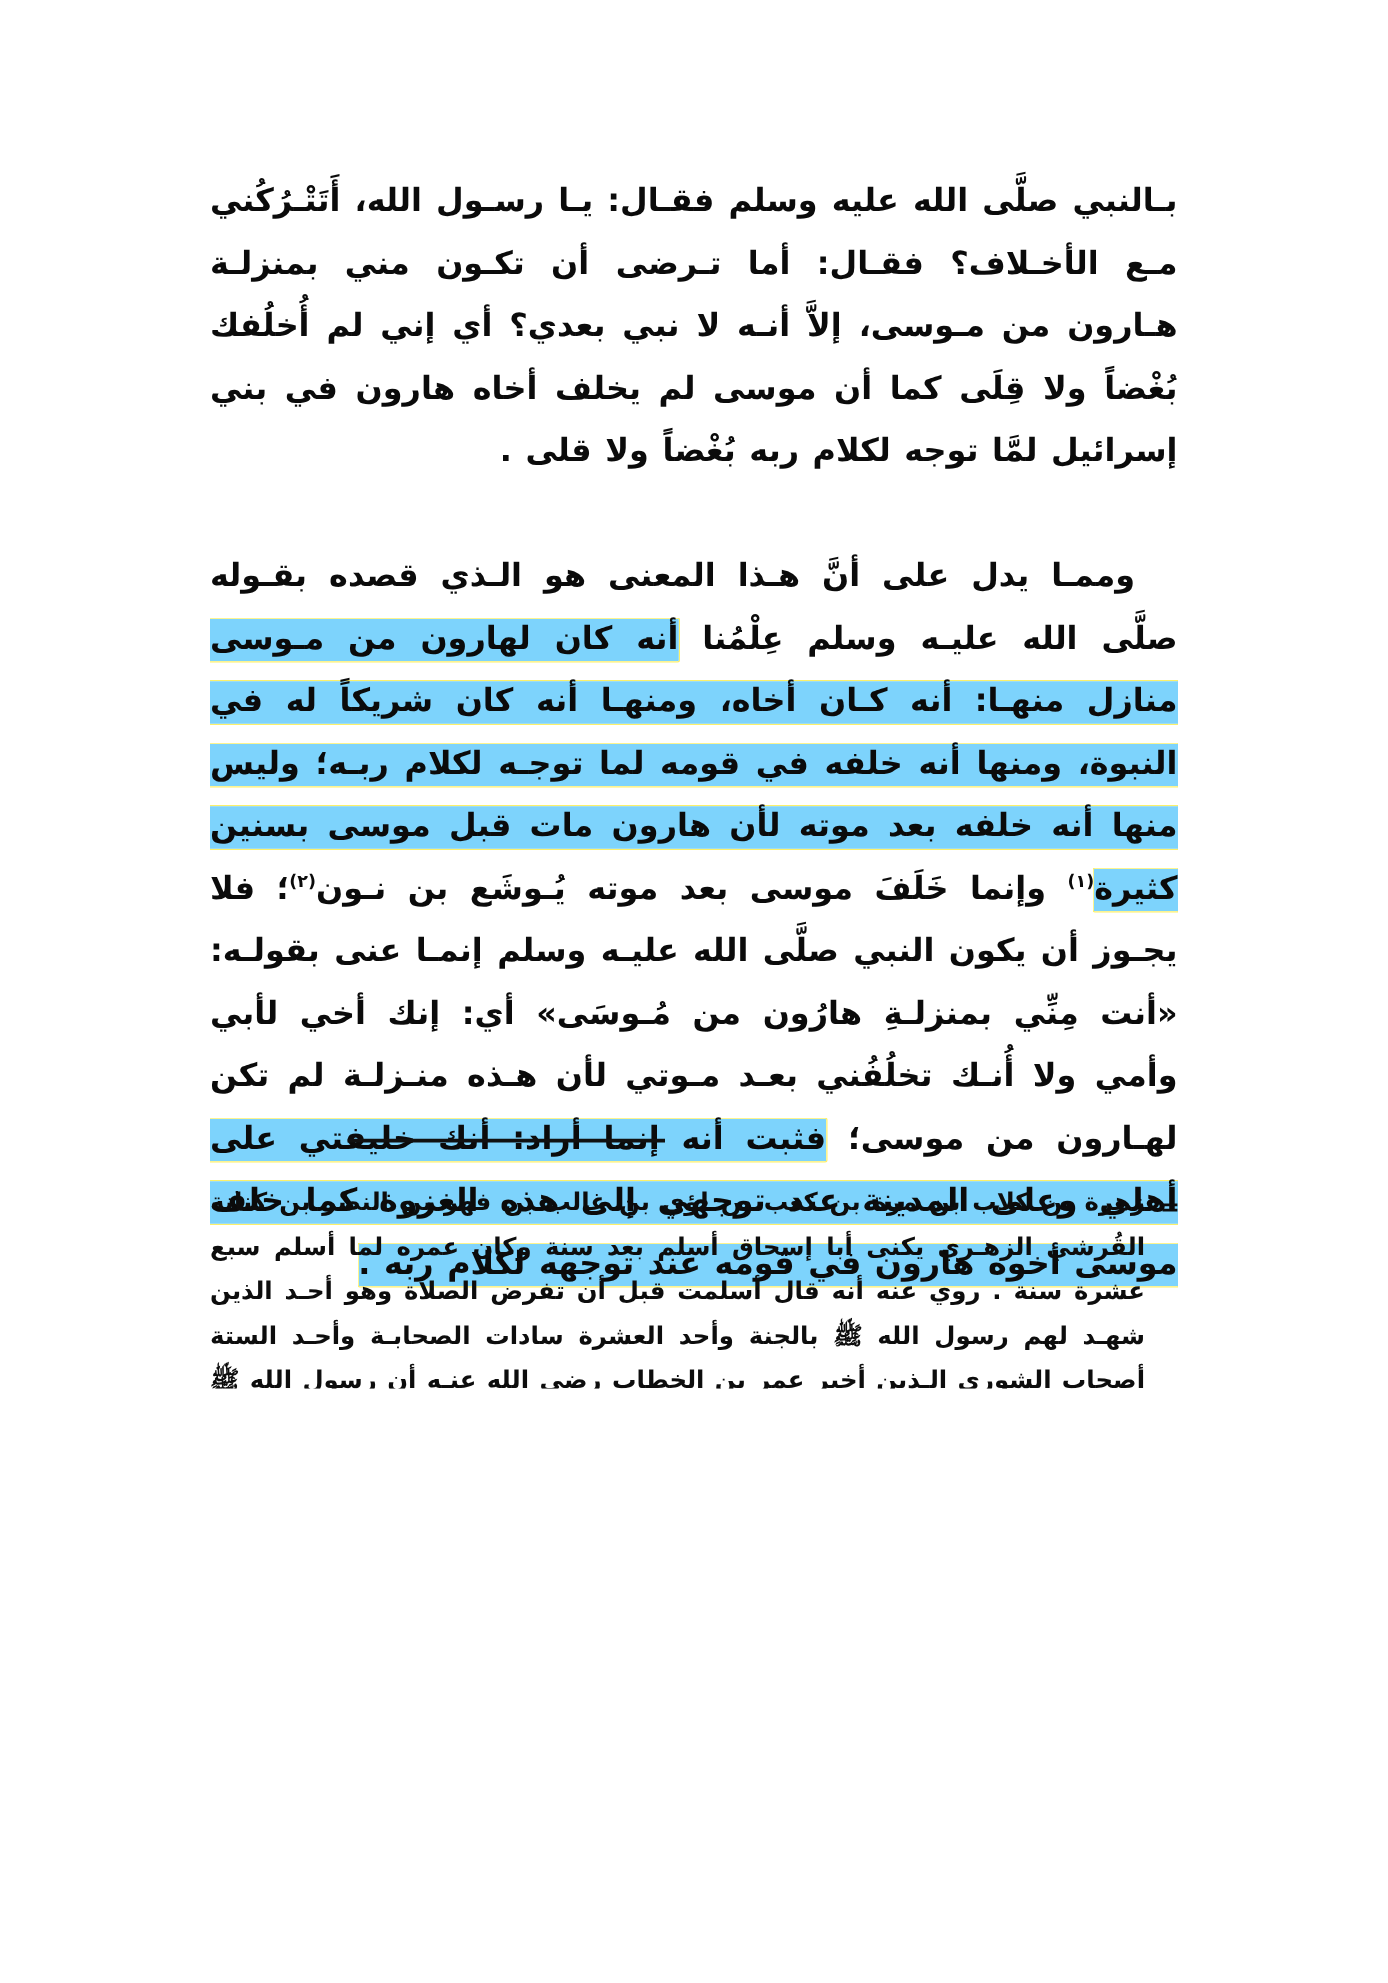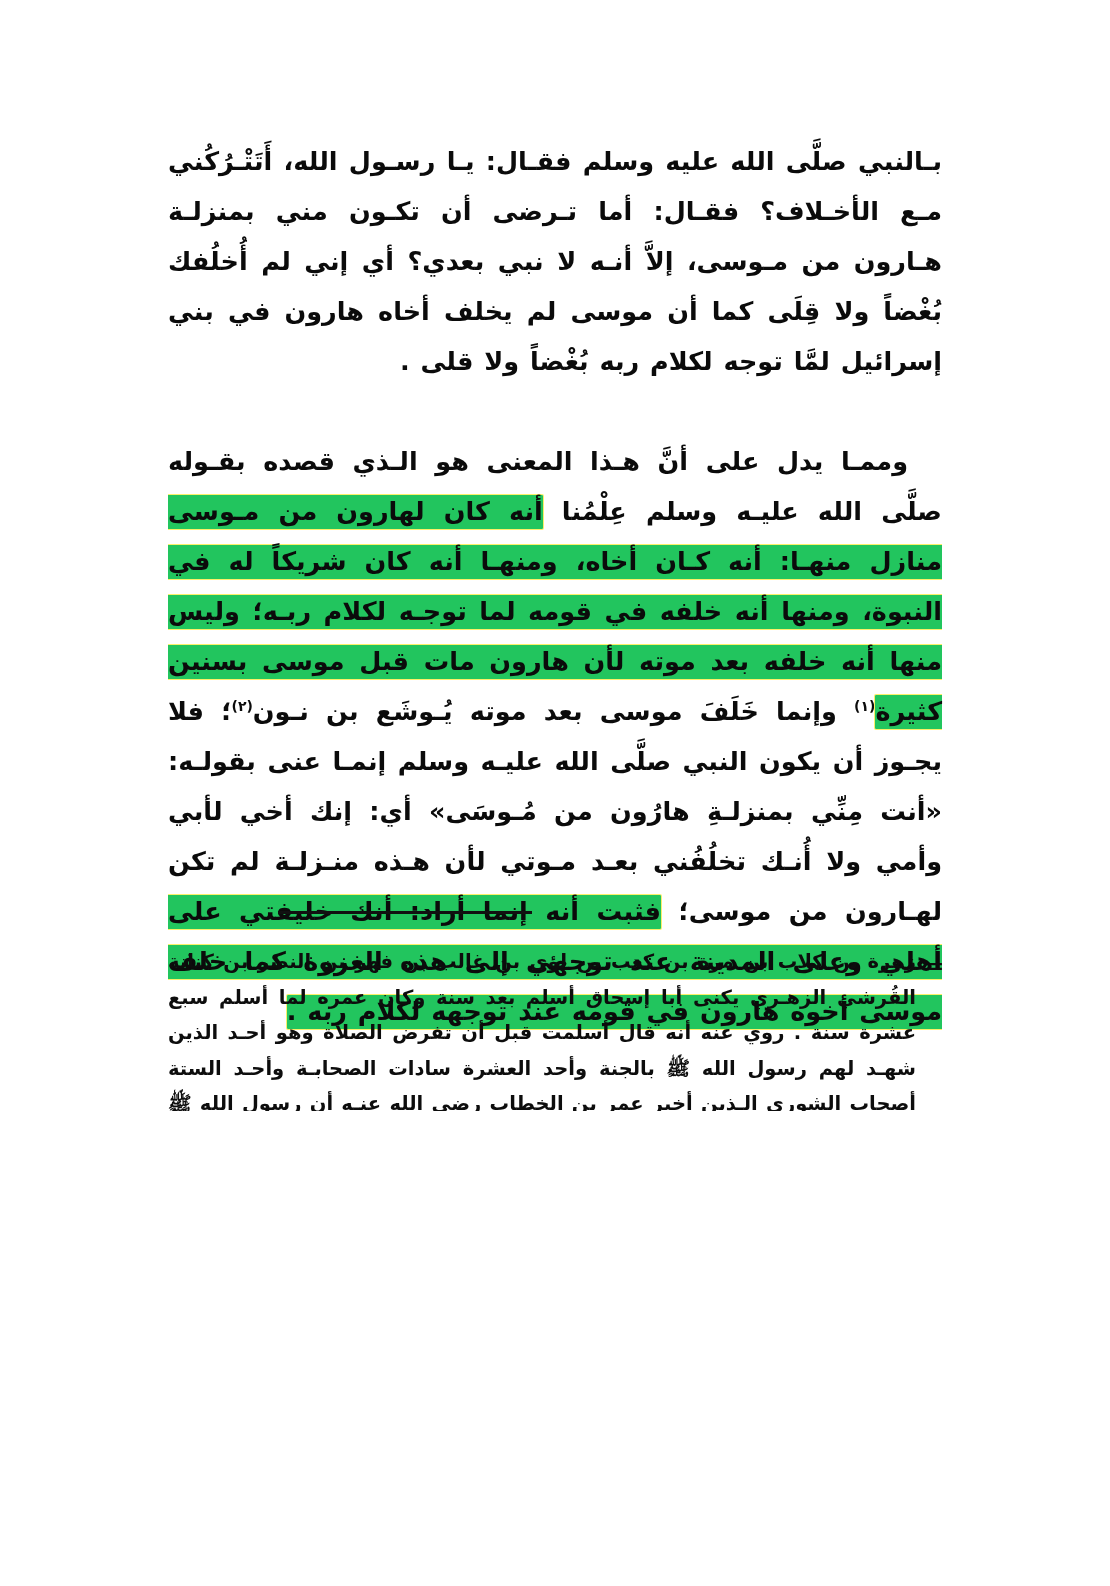--- a/index.html
+++ b/index.html
@@ -38,21 +38,21 @@
     margin: 0;
     letter-spacing: 0.2px;
     word-spacing: 2px;
     font-weight: 600;
   }
   .body-par.p2 {
     margin-top: 50px;
     text-indent: 34px;
   }
   .hl {
-    background: #22c55e;
+    background: #7dd3fc;
     box-shadow: 0 0 0 1px #fbf06a;
     padding: 1px 0 3px 0;
     border-radius: 1px;
   }
   sup.fn {
     font-size: 14px;
     vertical-align: super;
     line-height: 0;
     font-weight: 600;
   }

